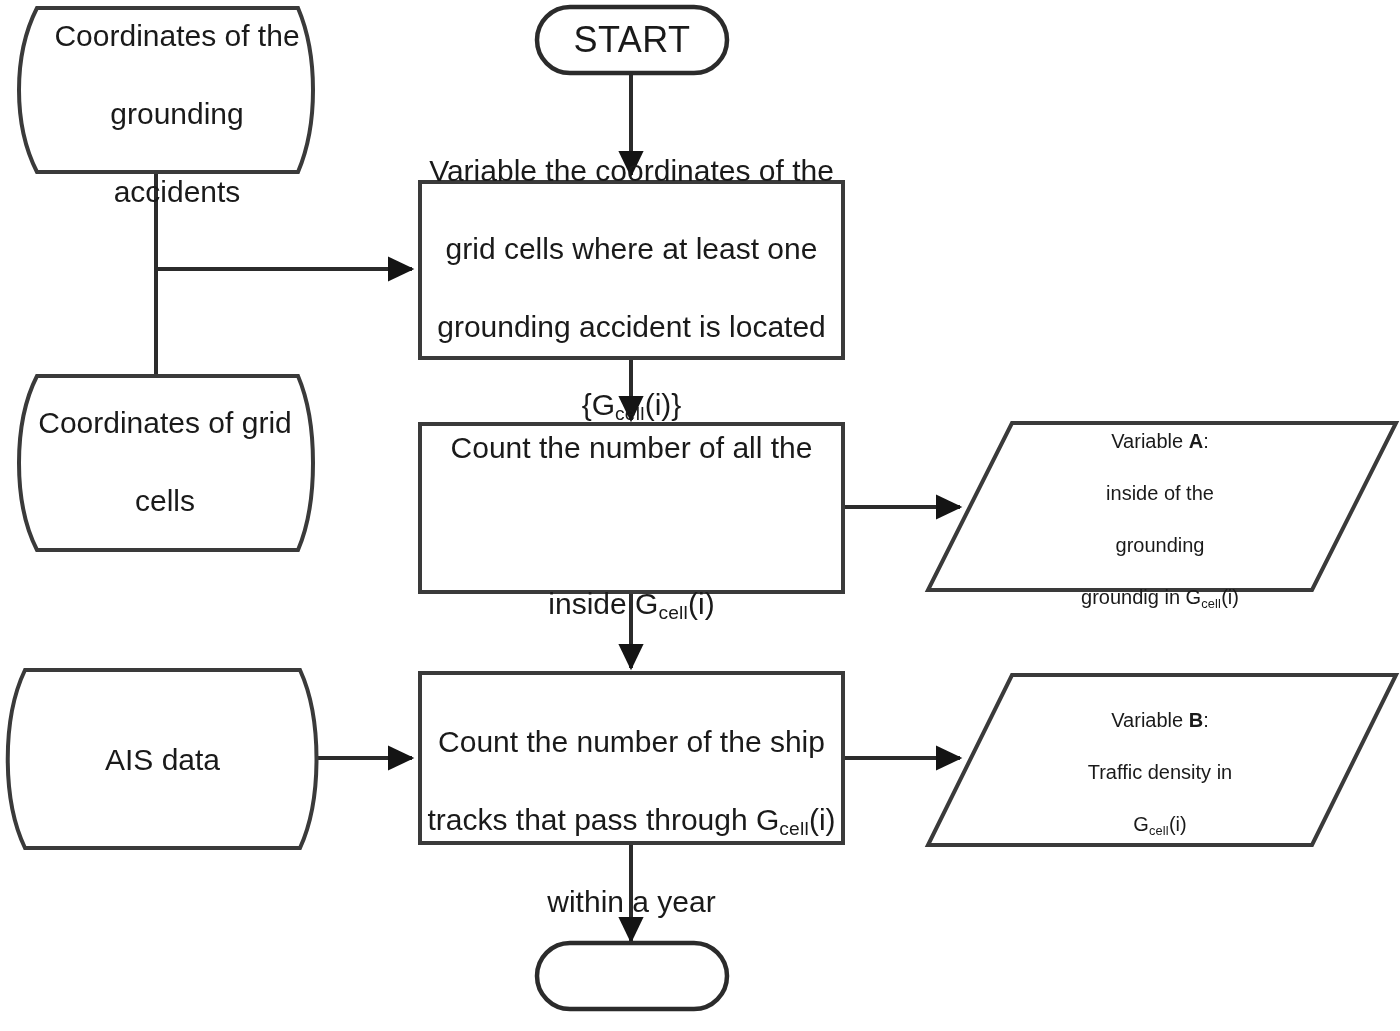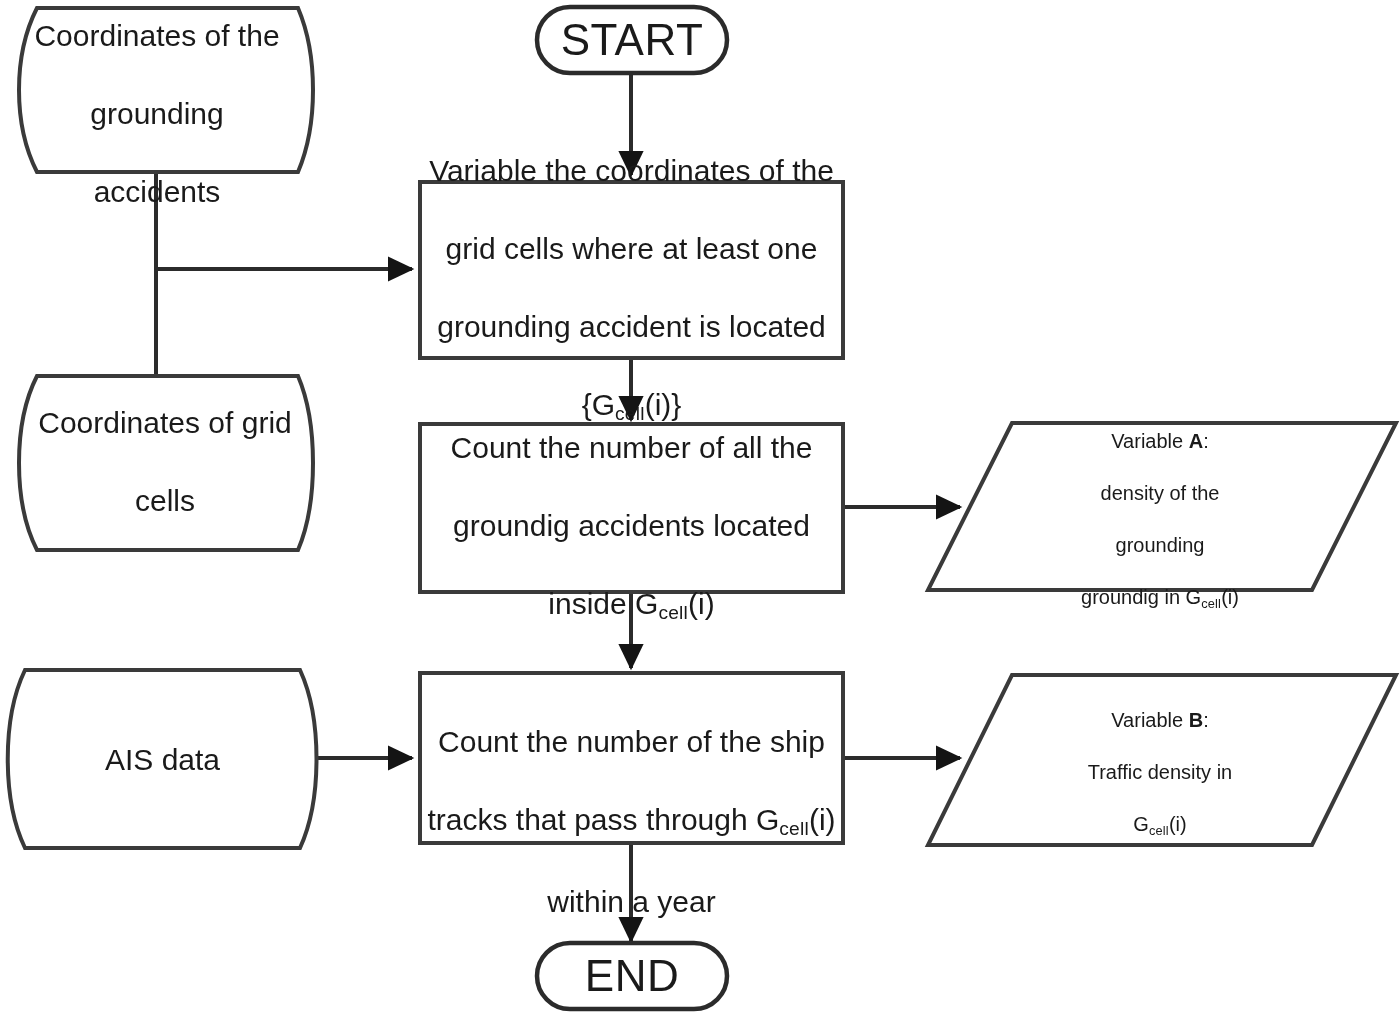--- a/index.html
+++ b/index.html
@@ -55,21 +55,21 @@
     align-items: center;
     justify-content: center;
     text-align: center;
     font-family: "Liberation Sans", sans-serif;
     color: #1a1a1a;
     line-height: 1.30;
     white-space: pre-line;
     pointer-events: none;
   }
   .terminal-label {
-    font-size: 44px;
+    font-size: 36px;
     letter-spacing: 0.5px;
     text-align: center;
   }
   .process-label {
     font-size: 30px;
   }
   .data-label {
     font-size: 30px;
   }
   .io-label {
@@ -150,21 +150,21 @@
 
     <path class="shape-outline" d="M 1012 675 L 1396 675 L 1312 845 L 928 845 Z"></path>
 
     <rect class="shape-outline-round" x="537" y="943" width="190" height="66" rx="33" ry="33"></rect>
   </svg>
 
   <div class="node-label terminal-label" style="left:537px; top:7px; width:190px; height:66px;">
     <span class="lbl-inner">START</span>
   </div>
 
-  <div class="node-label data-label" style="left:22px; top:10px; width:270px; height:168px;text-align:center;">
+  <div class="node-label data-label" style="left:42px; top:10px; width:270px; height:168px;text-align:center;">
     <span class="lbl-inner">
       <span>Coordinates of the</span><br>
       <span>grounding</span><br>
       <span>accidents</span>
     </span>
   </div>
 
   <div class="node-label data-label" style="left:30px; top:378px; width:270px; height:128px;">
     <span class="lbl-inner">
       <span>Coordinates of grid</span><br>
@@ -181,47 +181,44 @@
       <span>Variable the coordinates of the</span><br>
       <span>grid cells where at least one</span><br>
       <span>grounding accident is located</span><br>
       <span><span>{G</span><span class="sub">cell</span><span>(i)}</span></span>
     </span>
   </div>
 
   <div class="node-label process-label" style="left:424px; top:426px; width:415px; height:164px;">
     <span class="lbl-inner">
       <span>Count the number of all the</span><br>
-      <span>groundig accidents located</span><br>
+      <br>
       <span><span>inside G</span><span class="sub">cell</span><span>(i)</span></span>
     </span>
   </div>
 
   <div class="node-label process-label" style="left:424px; top:675px; width:415px; height:166px;margin-top:44px;">
     <span class="lbl-inner">
       <span>Count the number of the ship</span><br>
       <span><span>tracks that pass through G</span><span class="sub">cell</span><span>(i)</span></span><br>
       <span>within a year</span>
     </span>
   </div>
 
   <div class="node-label io-label" style="left:960px; top:425px; width:400px; height:164px;">
     <span class="lbl-inner">
       <span><span>Variable </span><span class="bold">A</span><span>:</span></span><br>
-      <span>density of the</span><br>
+      <span>inside of the</span><br>
       <span>grounding</span><br>
       <span><span>groundig in G</span><span class="sub">cell</span><span>(i)</span></span>
     </span>
   </div>
 
   <div class="node-label io-label" style="left:960px; top:677px; width:400px; height:166px;">
     <span class="lbl-inner">
       <span><span>Variable </span><span class="bold">B</span><span>:</span></span><br>
       <span>Traffic density in</span><br>
       <span><span>G</span><span class="sub">cell</span><span>(i)</span></span>
     </span>
   </div>
 
-  <div class="node-label terminal-label" style="left:537px; top:943px; width:190px; height:66px;">
-    <span class="lbl-inner">END</span>
-  </div>
 
 </div>
 
 </body></html>

